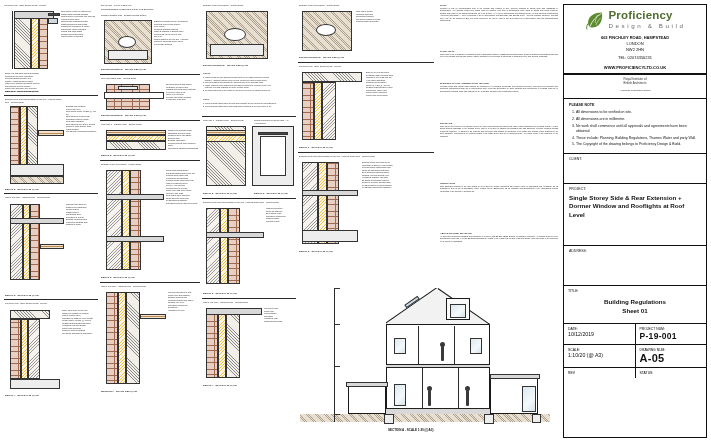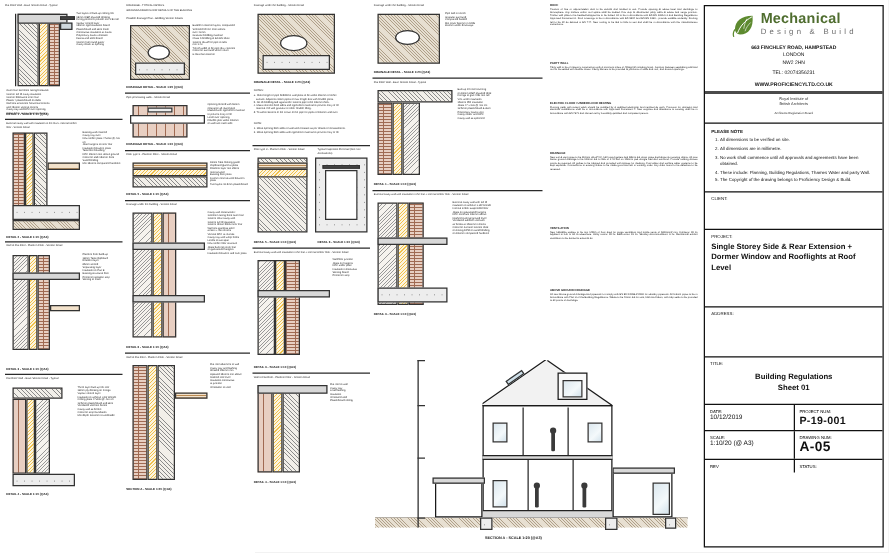--- a/index.html
+++ b/index.html
@@ -442,21 +442,21 @@
         <div class="leaf">
           <svg viewBox="0 0 40 40" width="20" height="20" aria-hidden="true">
             <path d="M34 5 C16 5 6 14 6 26 C6 31 9 35 14 35 C28 35 36 24 34 5 Z" fill="#5d8a2f"></path>
             <path d="M33 7 C22 13 14 22 10 33" stroke="#ffffff" stroke-width="1.6" fill="none"></path>
             <path d="M25 10 C22 16 21 20 20 26" stroke="#ffffff" stroke-width="1" fill="none"></path>
             <path d="M31 16 C27 20 24 24 22 30" stroke="#ffffff" stroke-width="1" fill="none"></path>
             <path d="M6 27 C3 31 3 36 4 39" stroke="#5d8a2f" stroke-width="2" fill="none"></path>
           </svg>
         </div>
         <div class="logo-text">
-          <div class="logo-main">Mechanical</div>
+          <div class="logo-main">Proficiency</div>
           <div class="logo-sub">Design &amp; Build</div>
         </div>
       </div>
       <div class="addr">
         <div class="bold">663 FINCHLEY ROAD, HAMPSTEAD</div>
         <div>LONDON</div>
         <div>NW2 2HN</div>
         <div style="height:3px;"></div>
         <div>TEL: 02074356231</div>
       </div>

